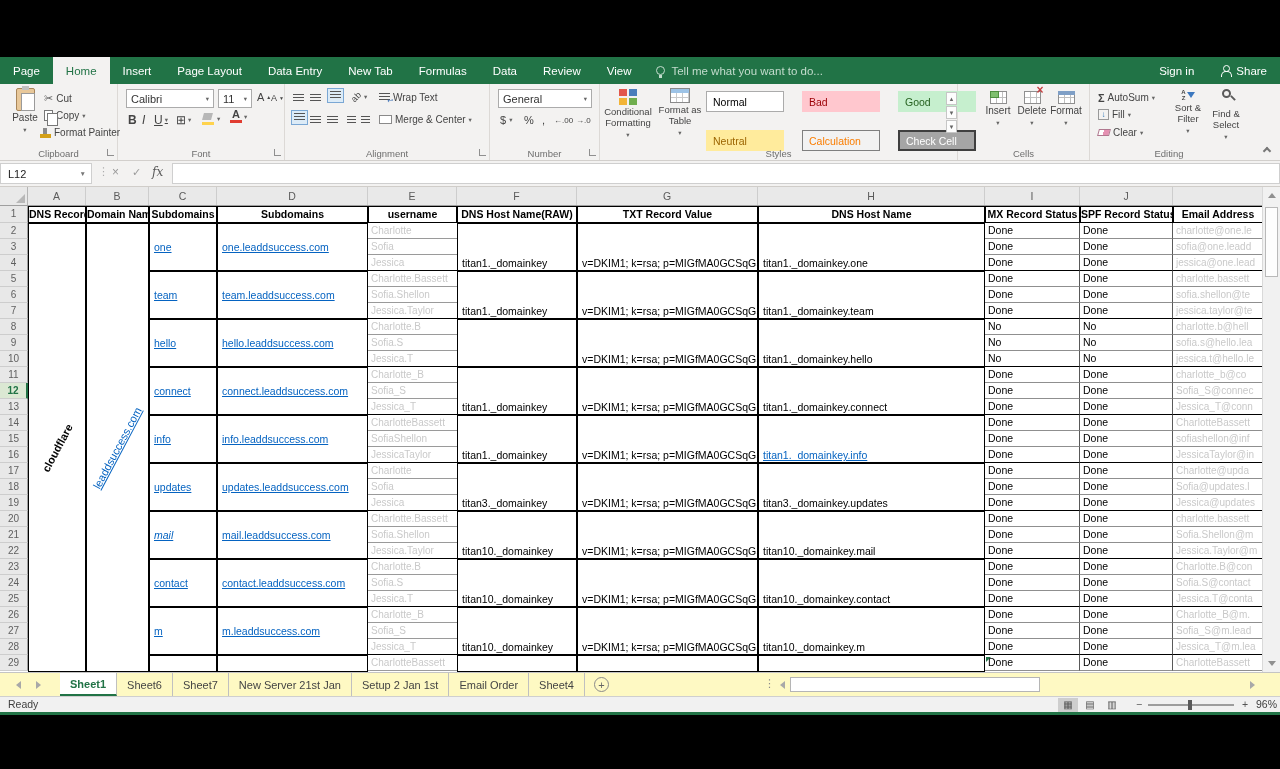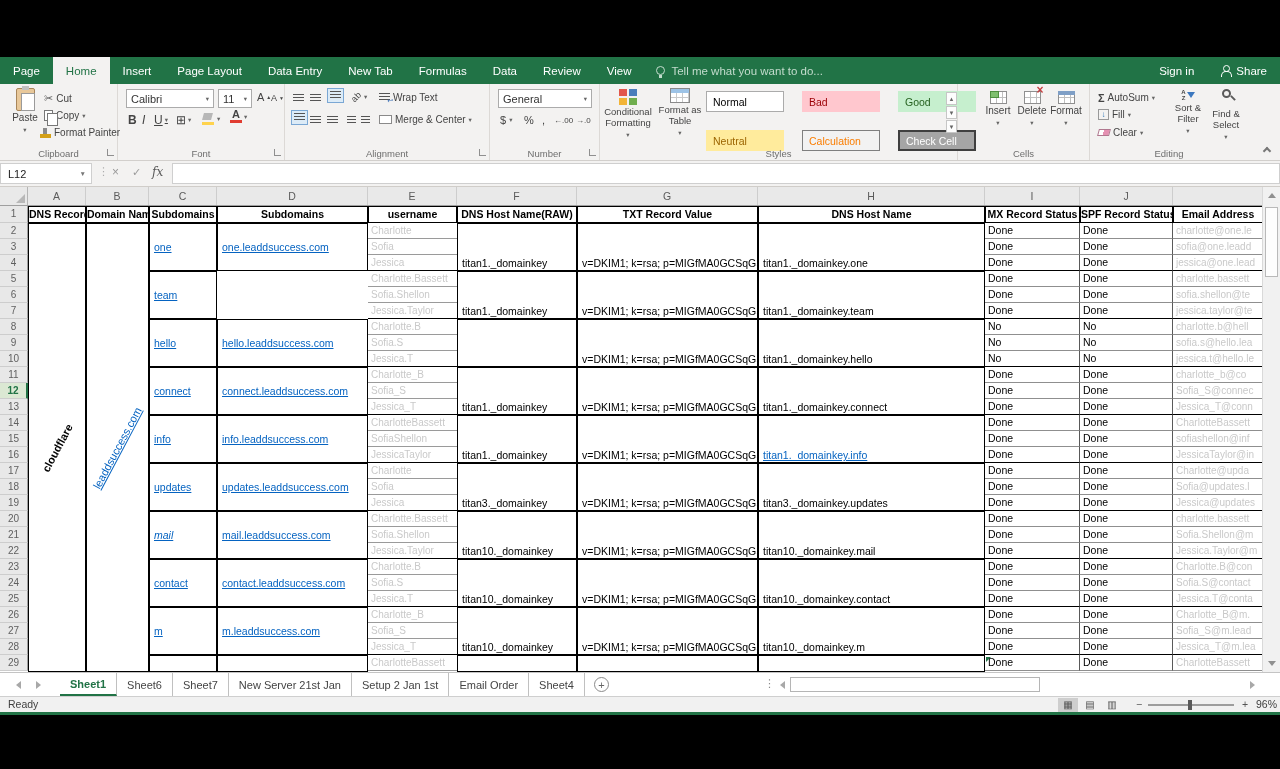--- a/index.html
+++ b/index.html
@@ -92,21 +92,21 @@
   .mergedbox { position:absolute; border:1px solid #000; display:flex; align-items:center; justify-content:center; }
   .gtri { position:absolute; width:0; height:0; border-top:5px solid #217346; border-right:5px solid transparent; }
 
   
   #vscroll { position:absolute; left:1262px; top:187px; width:18px; height:485px; background:#f1f1f1; border-left:1px solid #d9d9d9; }
   .tri-up { position:absolute; left:5px; top:6px; width:0; height:0; border-left:4px solid transparent; border-right:4px solid transparent; border-bottom:5px solid #8f8f8f; }
   .tri-dn { position:absolute; left:5px; bottom:6px; width:0; height:0; border-left:4px solid transparent; border-right:4px solid transparent; border-top:5px solid #8f8f8f; }
   .vthumb { position:absolute; left:2px; top:20px; width:13px; height:70px; background:#fdfdfd; border:1px solid #b9b9b9; }
 
   
-  #tabstrip { left:0; top:672px; width:1280px; height:24px; background:#ffffff; border-top:1px solid #c4c4c4; }
+  #tabstrip { left:0; top:672px; width:1280px; height:24px; background:#fef9c3; border-top:1px solid #c4c4c4; }
   .tl { position:absolute; top:8px; width:0; height:0; border-top:4px solid transparent; border-bottom:4px solid transparent; border-right:5px solid #a8a8a8; }
   .tr { position:absolute; top:8px; width:0; height:0; border-top:4px solid transparent; border-bottom:4px solid transparent; border-left:5px solid #a8a8a8; }
   #sheettabs { position:absolute; left:60px; top:0; height:23px; display:flex; align-items:stretch; }
   .stab { padding:0 10px; border-right:1px solid #c0c0c0; display:flex; align-items:center; font-size:11px; color:#444; white-space:nowrap; }
   .stab.active { background:#fff; color:#217346; font-weight:bold; border-bottom:2px solid #217346; }
   .addsheet { width:15px; height:15px; border-radius:50%; border:1px solid #8b8b8b; color:#666; display:flex; align-items:center; justify-content:center; font-size:11px; margin:4px 0 0 9px; }
   .hdots { position:absolute; left:764px; top:4px; color:#8a8a8a; font-size:11px; }
   .hthumb { position:absolute; left:790px; top:4px; width:250px; height:15px; background:#fff; border:1px solid #b5b5b5; }
 
   
@@ -534,20 +534,23 @@
       </div>
       <div class="gbox mid" style="left:217px;top:36px;width:151px;height:48px;">
         <div class="lk" style="display:inline;">one.leaddsuccess.com</div>
       </div>
       <div class="gbox bot" style="left:457px;top:36px;width:120px;height:48px;">titan1._domainkey</div>
       <div class="gbox bot" style="left:577px;top:36px;width:181px;height:48px;">v=DKIM1; k=rsa; p=MIGfMA0GCSqGS</div>
       <div class="gbox bot" style="left:758px;top:36px;width:227px;height:48px;">titan1._domainkey.one</div>
       <div class="gbox mid" style="left:149px;top:84px;width:68px;height:48px;">
         <div class="lk" style="display:inline;">team</div>
       </div>
+      <div class="gbox mid" style="left:217px;top:84px;width:151px;height:48px;">
+        <div class="lk" style="display:inline;">team.leaddsuccess.com</div>
+      </div>
       <div class="gbox bot" style="left:457px;top:84px;width:120px;height:48px;">titan1._domainkey</div>
       <div class="gbox bot" style="left:577px;top:84px;width:181px;height:48px;">v=DKIM1; k=rsa; p=MIGfMA0GCSqGS</div>
       <div class="gbox bot" style="left:758px;top:84px;width:227px;height:48px;">titan1._domainkey.team</div>
       <div class="gbox mid" style="left:149px;top:132px;width:68px;height:48px;">
         <div class="lk" style="display:inline;">hello</div>
       </div>
       <div class="gbox mid" style="left:217px;top:132px;width:151px;height:48px;">
         <div class="lk" style="display:inline;">hello.leaddsuccess.com</div>
       </div>
       <div class="gbox bot" style="left:457px;top:132px;width:120px;height:48px;"></div>

